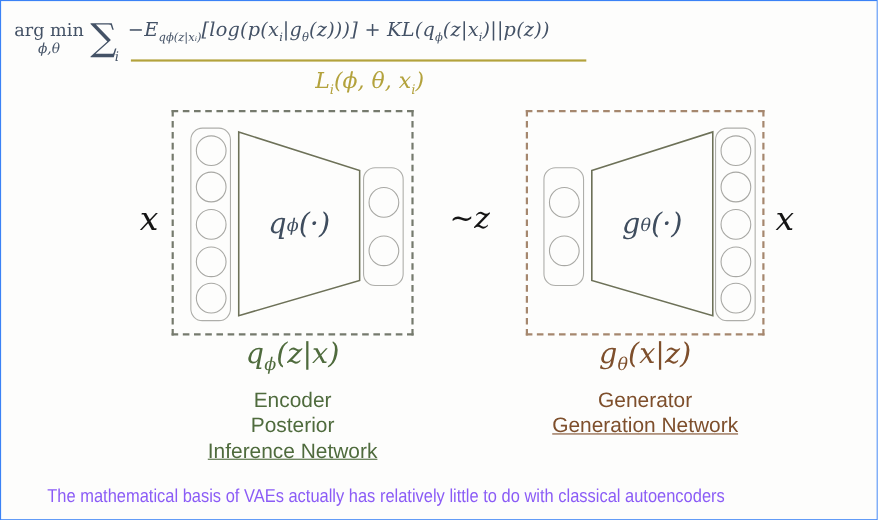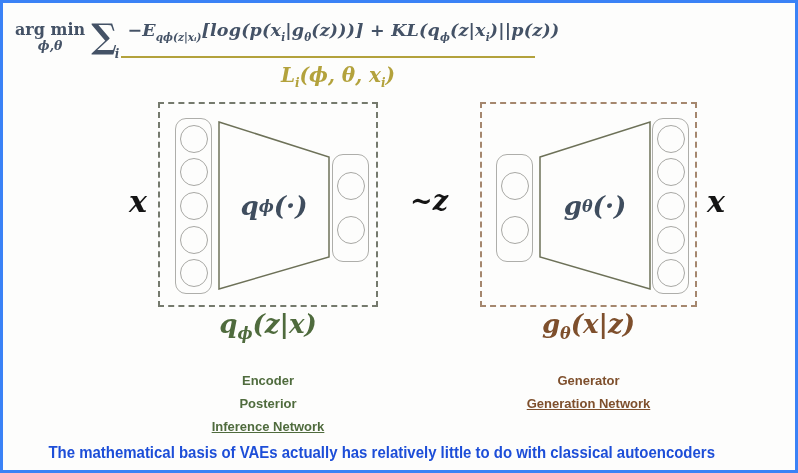--- a/index.html
+++ b/index.html
@@ -1,20 +1,20 @@
 <!DOCTYPE html>
 <html><head>
 <meta charset="utf-8">
 <style>
   * { margin:0; padding:0; box-sizing:border-box; }
   html,body { background:#ffffff; }
   body { font-family:"Liberation Sans", sans-serif; }
   .slide {
     position:relative; width:798px; height:473px;
-    background:#fdfdfc; border:3px solid #3b82f6; overflow:hidden;font-weight:bold;
+    background:#fdfdfc; border:1px solid #3b82f6; overflow:hidden;
   }
   .math { font-family:"DejaVu Serif","DejaVu Sans",serif; font-style:italic; }
   
   .formula { position:absolute; left:12px; top:8px; display:flex; align-items:center; color:#445266; }
   .argmin { display:inline-flex; flex-direction:column; align-items:center; font-size:16px; font-style:normal; line-height:1.1; margin-top:10px; }
   .argmin .sub { font-size:12.5px; }
   .sum-wrap { margin:0 2px 0 6px; position:relative; top:4px; }
   .sum-sym { font-size:34px; font-style:normal; line-height:1; }
   .sum-sub { font-size:12px; position:relative; top:10px; left:-2px; }
   .numerator { font-size:17.5px; margin-left:4px; letter-spacing:0.2px; white-space:nowrap; }
@@ -33,24 +33,24 @@
   .func-label sub { font-size:16px; }
   
   .x-label { position:absolute; font-size:30px; color:#141414; }
   .sampling { position:absolute; left:374px; top:158px; width:104px; text-align:center; font-size:14.5px; letter-spacing:0.5px; color:#d9605c; }
   .z-label { position:absolute; left:374px; top:182px; width:104px; text-align:center; font-size:27px; color:#141414; }
   
   .dist-label { position:absolute; top:306px; text-align:center; font-size:26px; }
   .dist-label sub { font-size:16px; }
   .enc-color { color:#4f6b3d; }
   .dec-color { color:#7e4f2c; }
-  .roles { position:absolute; top:366px; text-align:center; font-size:13px; line-height:23px; }
+  .roles { position:absolute; top:352px; text-align:center; font-size:19px; line-height:23px; }
   .roles .underlined { text-decoration:underline; }
   
-  .footer { position:absolute; left:0; top:440px; width:680px; text-align:center; color:#1d4ed8; font-size:17px; }
+  .footer { position:absolute; left:0; top:440px; width:680px; text-align:center; color:#8b5cf6; font-size:17px; }
   .footer span { display:inline-block; transform:scaleX(0.88); transform-origin:center; white-space:nowrap; }
 </style>
 </head>
 <body>
 
 <div class="slide">
 
   <div class="formula math">
     <span class="argmin">
       <span>arg min</span>

